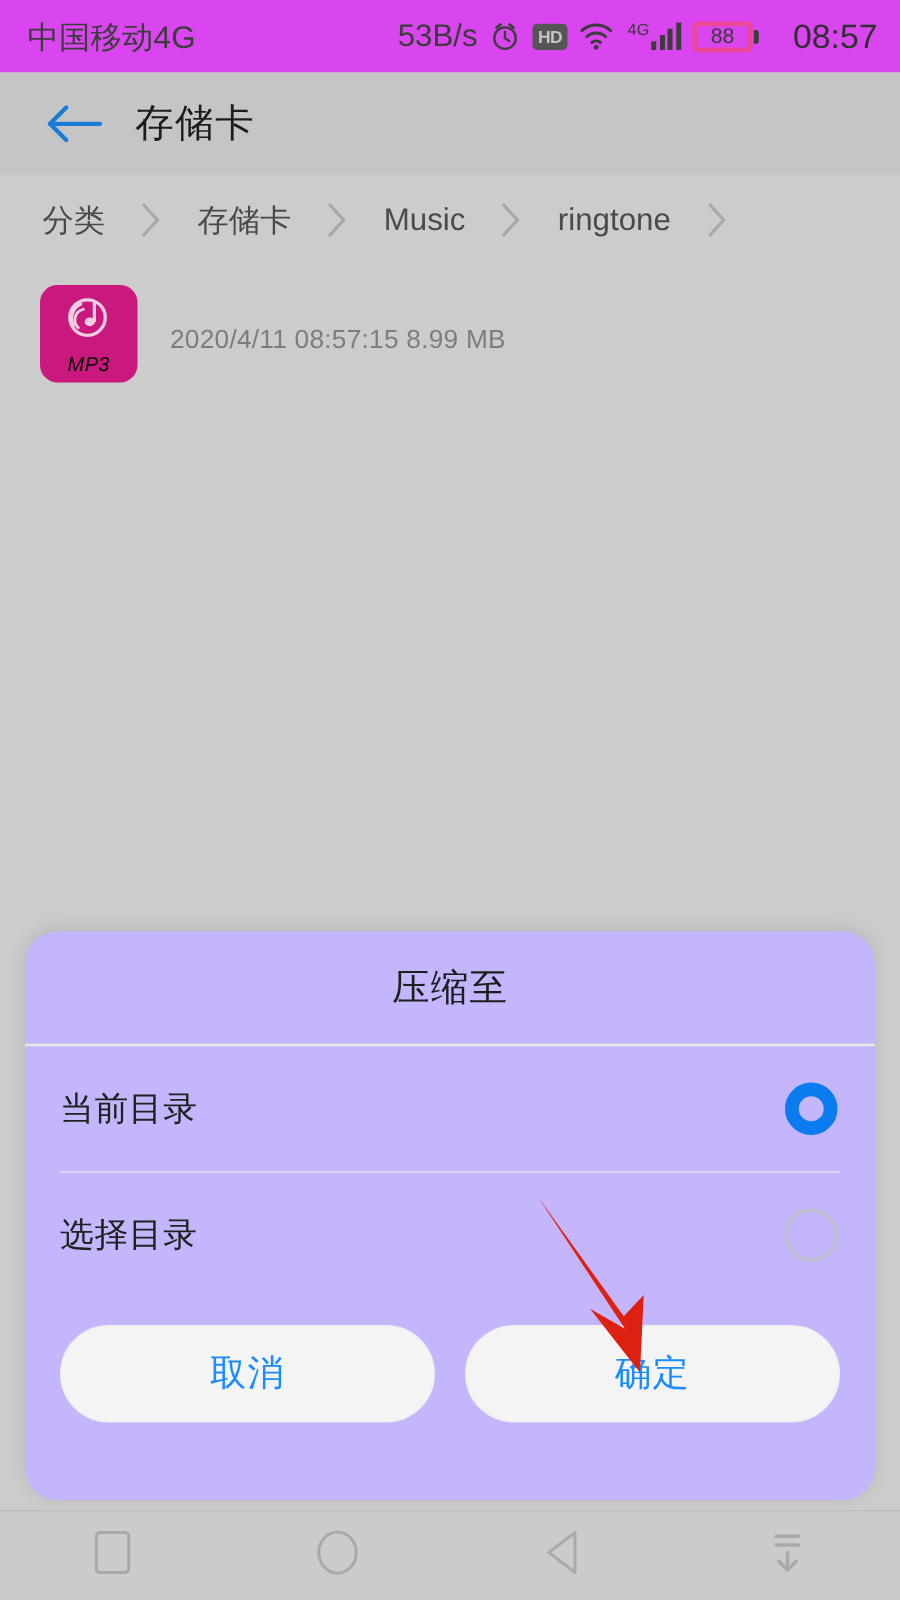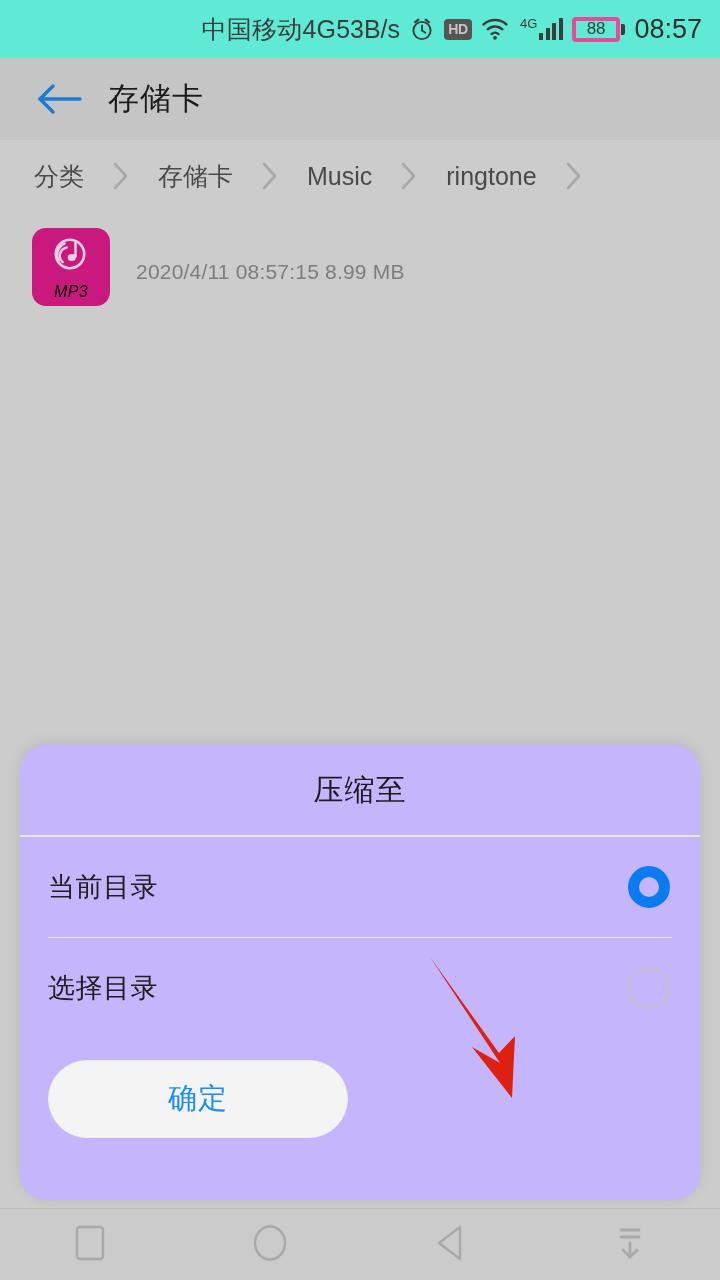--- a/index.html
+++ b/index.html
@@ -9,22 +9,22 @@
     overflow:hidden;
   }
   body {
     background:#cccccc;
     position:relative;
   }
 
   
   .statusbar{
     position:absolute; top:0; left:0; width:720px; height:58px;
-    background:#5eead4;
-    display:flex; align-items:center; justify-content:flex-end;
+    background:#d946ef;
+    display:flex; align-items:center; justify-content:space-between;
     padding:0 18px 0 22px;
   }
   .carrier{ font-size:25px; color:#3c3c3c; letter-spacing:.2px; }
   .status-right{ display:flex; align-items:center; gap:9px; }
   .netspeed{ font-size:25px; color:#3c3c3c; }
   .ic{ display:inline-flex; align-items:center; justify-content:center; }
 
   .alarm-ic{ width:26px; height:26px; }
   .hd-ic{
     background:#555; color:#c5c5c5; font-size:14px; font-weight:bold;
@@ -43,21 +43,21 @@
   .bars i:nth-child(4){ height:22px; }
   .batt{
     display:flex; align-items:center; gap:1.5px;
   }
   .batt-body{
     border:4px solid #ec4899; border-radius:4px;
     width:48px; height:25px; display:flex; align-items:center; justify-content:center;
   }
   .batt-num{ font-size:17px; color:#3c3c3c; letter-spacing:-.2px;}
   .batt-cap{ width:4px; height:11px; background:#3c3c3c; border-radius:0 2px 2px 0;}
-  .clock{ font-size:27px; color:#2f2f2f; margin-left:0;}
+  .clock{ font-size:27px; color:#2f2f2f; margin-left:18px;}
 
   
   .titlebar{
     position:absolute; top:58px; left:0; width:720px; height:82px;
     background:#c5c5c5;
     display:flex; align-items:center;
   }
   .back-btn{
     width:74px; height:74px; margin-left:22px;
     display:flex; align-items:center; justify-content:center;
@@ -268,20 +268,21 @@
   </div>
 
   <div class="opt-div"></div>
 
   <div class="dlg-opt">
     <span class="opt-label">选择目录</span>
     <span class="radio off"></span>
   </div>
 
   <div class="dlg-btns">
+    <div class="dlg-btn">取消</div>
     <div class="dlg-btn">确定</div>
   </div>
 </div>
 
 <svg class="annot" viewBox="0 0 720 1280">
   <path d="M430 957
            L500 1063
            L472 1047
            L512 1098
            L515 1036

